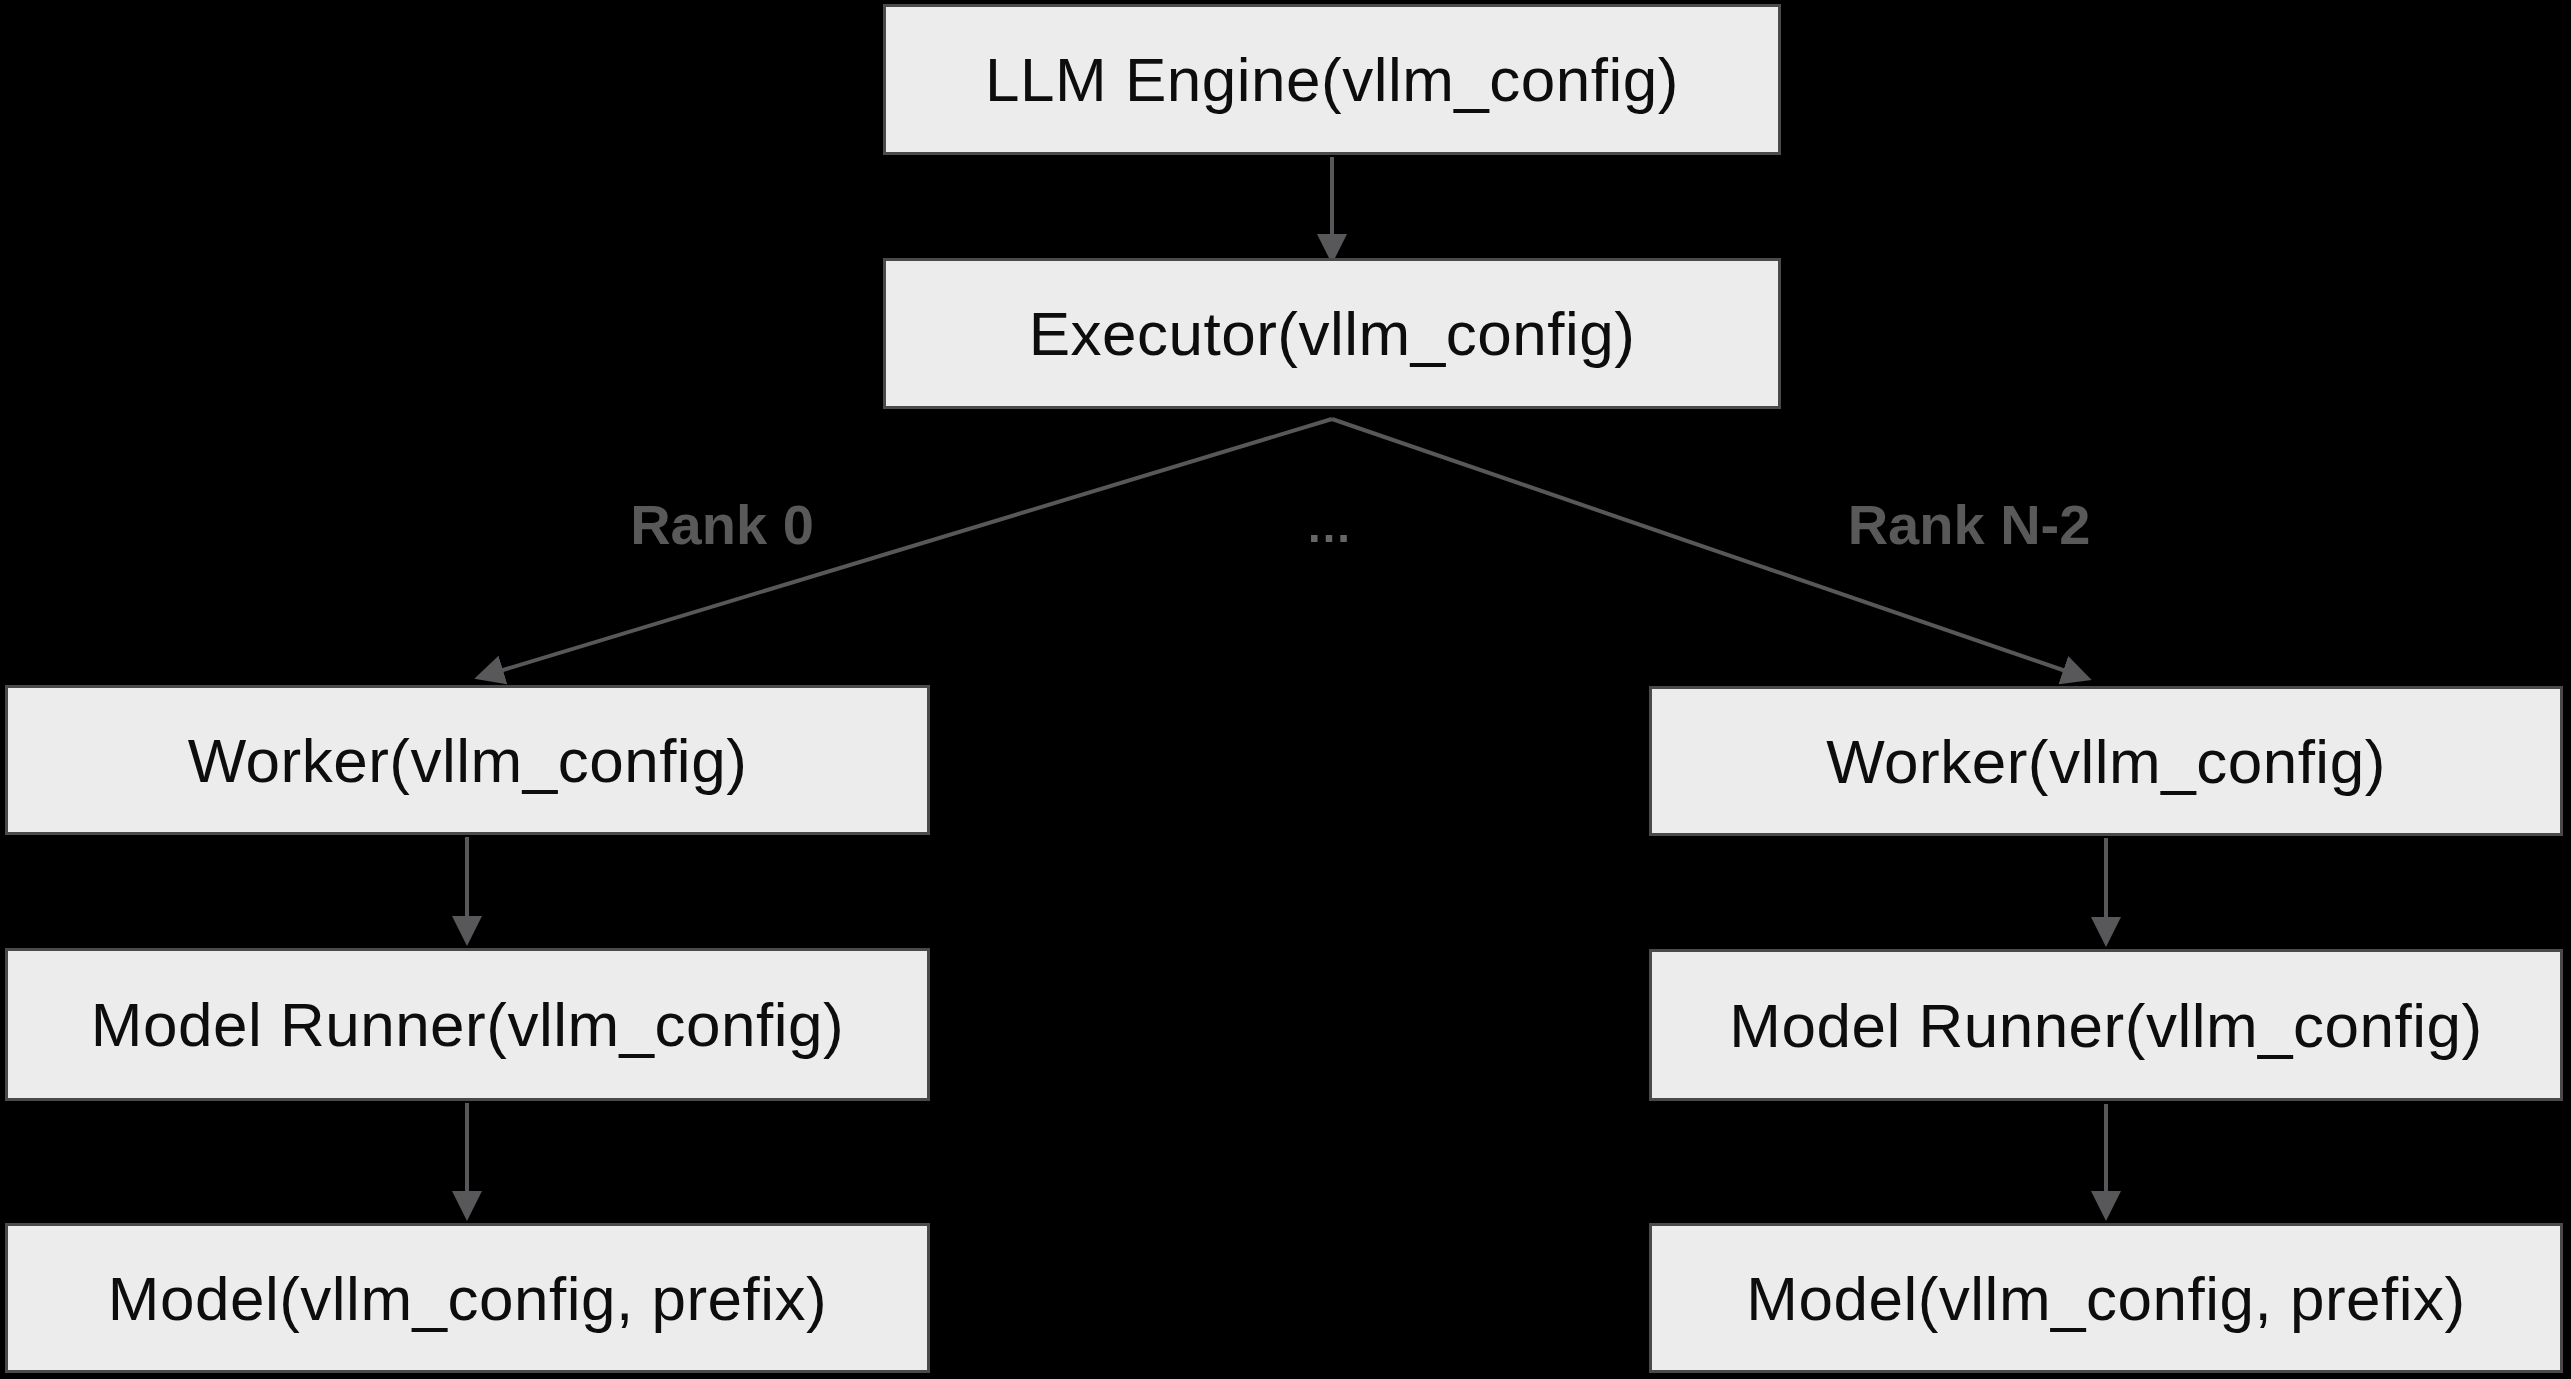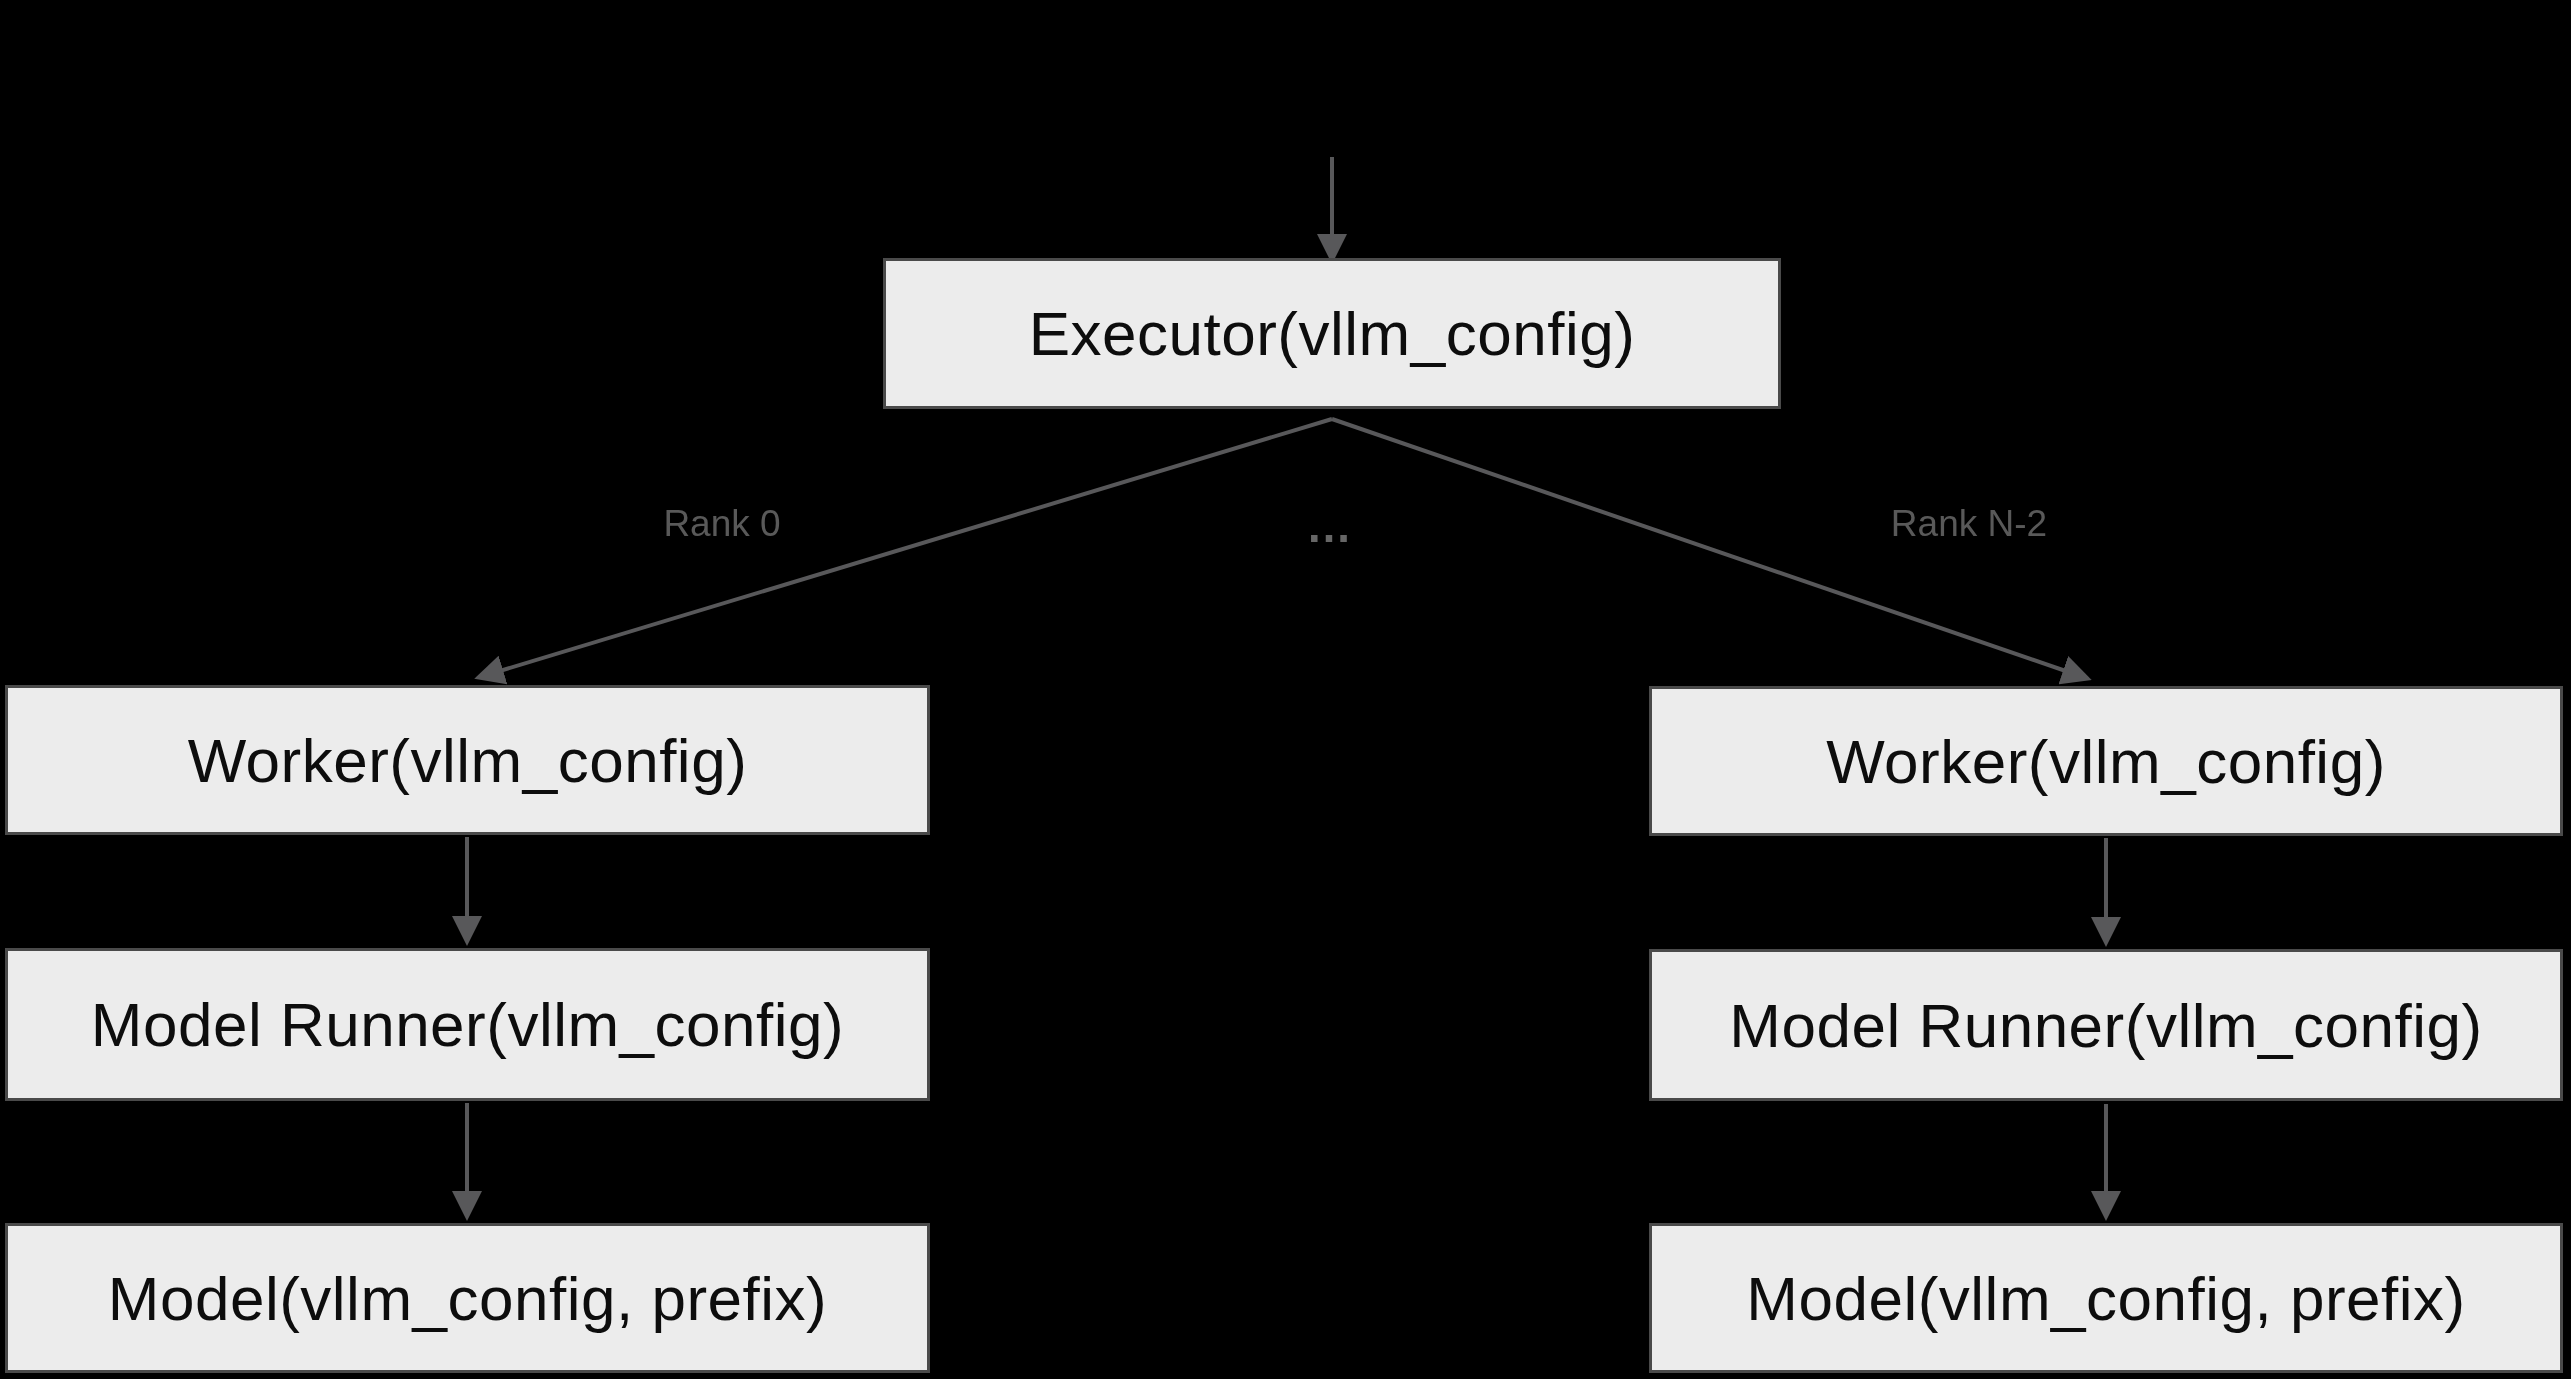--- a/index.html
+++ b/index.html
@@ -39,22 +39,22 @@
     color: var(--node-text);
     font-size: 62px;
     font-weight: 500;
     letter-spacing: 0.5px;
     white-space: nowrap;
   }
   .edge-label {
     position: absolute;
     transform: translate(-50%, -50%);
     color: var(--edge-label);
-    font-size: 37px;
-    font-weight: 400;
+    font-size: 56px;
+    font-weight: 700;
     white-space: nowrap;
   }
   .ellipsis-label {
     position: absolute;
     transform: translate(-50%, -50%);
     color: #666666;
     font-size: 46px;
     font-weight: 700;
     letter-spacing: 2px;
   }
@@ -72,20 +72,21 @@
     </defs>
     <line x1="1332" y1="157" x2="1332" y2="258" marker-end="url(#arrowhead)"></line>
     <line x1="1332" y1="419" x2="480" y2="677" marker-end="url(#arrowhead)"></line>
     <line x1="1332" y1="419" x2="2086" y2="678" marker-end="url(#arrowhead)"></line>
     <line x1="467" y1="837" x2="467" y2="940" marker-end="url(#arrowhead)"></line>
     <line x1="467" y1="1103" x2="467" y2="1215" marker-end="url(#arrowhead)"></line>
     <line x1="2106" y1="838" x2="2106" y2="941" marker-end="url(#arrowhead)"></line>
     <line x1="2106" y1="1104" x2="2106" y2="1215" marker-end="url(#arrowhead)"></line>
   </svg>
 
+  <div class="node" style="left:883px; top:4px; width:898px; height:151px;">LLM Engine(vllm_config)</div>
 
   <div class="node" style="left:883px; top:258px; width:898px; height:151px;">Executor(vllm_config)</div>
 
   <div class="node" style="left:5px; top:685px; width:925px; height:150px;">Worker(vllm_config)</div>
 
   <div class="node" style="left:5px; top:948px; width:925px; height:153px;">Model Runner(vllm_config)</div>
 
   <div class="node" style="left:5px; top:1223px; width:925px; height:150px;">Model(vllm_config, prefix)</div>
 
   <div class="node" style="left:1649px; top:686px; width:914px; height:150px;">Worker(vllm_config)</div>

